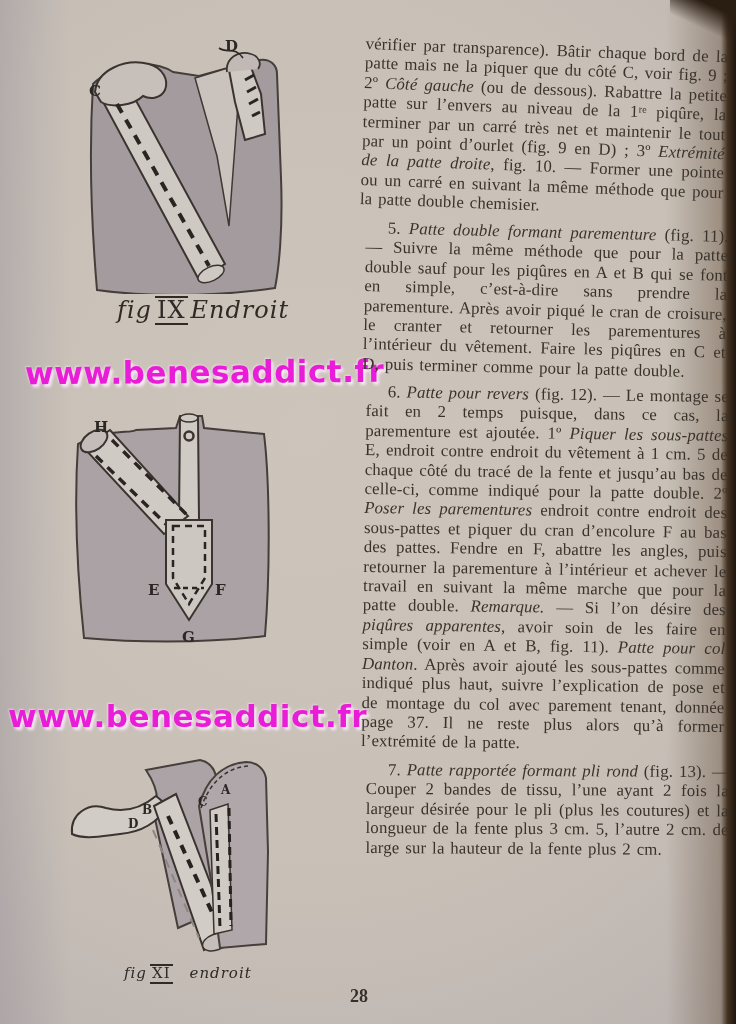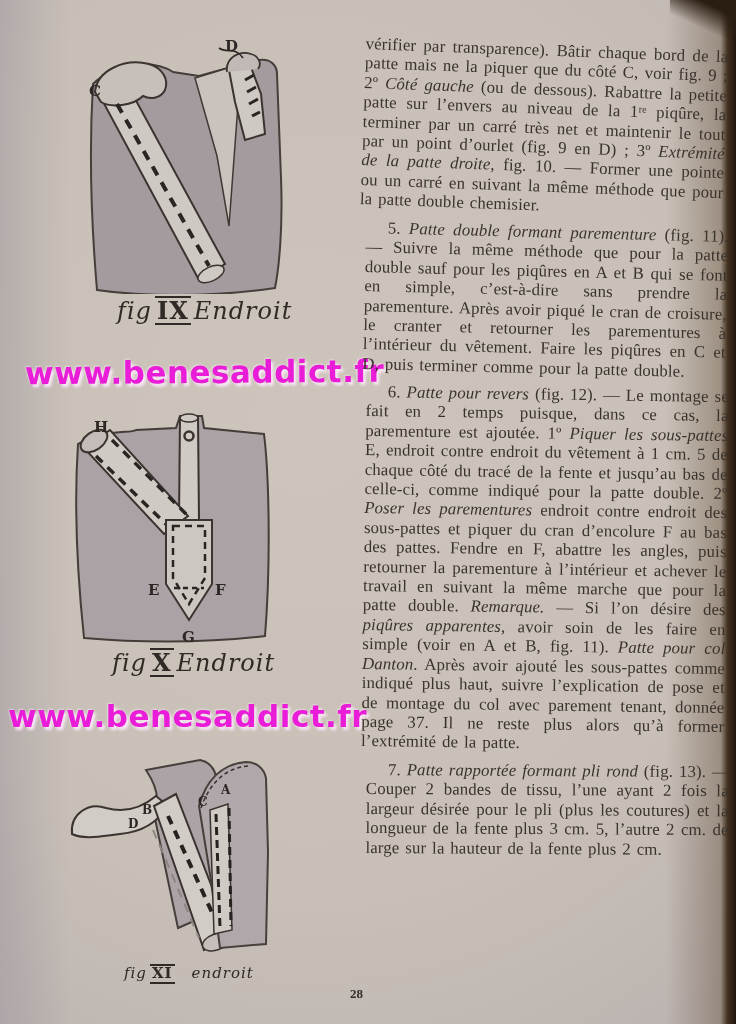--- a/index.html
+++ b/index.html
@@ -25,21 +25,21 @@
   .fig10{left:68px;top:412px;width:240px;}
   .fig11{left:58px;top:752px;width:284px;}
   .figure svg{display:block;}
   .caption{
     font-family:"DejaVu Serif","Liberation Serif",serif;font-style:italic;
     color:#2f2a26;font-size:24px;letter-spacing:1px;white-space:nowrap;
   }
   .fig9 .caption{margin:2px 0 0 40px;}
   .fig10 .caption{margin:2px 0 0 44px;}
   .fig11 .caption{margin:0 0 0 66px;font-size:15px;}
-  .rn{font-style:normal;font-weight:bold;border-top:2px solid #2f2a26;border-bottom:2px solid #2f2a26;
+  .rn{font-style:normal;font-weight:normal;border-top:2px solid #2f2a26;border-bottom:2px solid #2f2a26;
       padding:0 2px;line-height:1.05;display:inline-block;margin:0 3px;}
   .fig11 .side{margin-left:14px;}
   .fig-label{font-family:"DejaVu Serif",serif;font-weight:bold;fill:#2c2724;}
 
   
   .watermark{
     position:absolute;font-family:"DejaVu Sans","Liberation Sans",sans-serif;
     font-weight:bold;font-size:31px;color:#e91dd8;letter-spacing:.5px;white-space:nowrap;
     text-shadow:2.5px 3px 3px rgba(252,233,250,.95), -1px -1px 2px rgba(252,233,250,.55);
   }
@@ -53,21 +53,21 @@
     word-spacing:1.5px;letter-spacing:.15px;
   }
   .text-col p.ind{text-indent:22px;}
   .text-col p:nth-of-type(1){transform:rotate(2.1deg);transform-origin:0 0;}
   .text-col p:nth-of-type(2){transform:rotate(1.4deg);transform-origin:0 0;}
   .text-col p:nth-of-type(3){transform:rotate(.8deg);transform-origin:0 0;}
   .text-col p:nth-of-type(4){transform:rotate(.35deg);transform-origin:0 0;}
   .it{font-style:italic;}
 
   .page-number{position:absolute;left:350px;top:986px;font-weight:bold;
-    font-size:13px;color:#33302b;}
+    font-size:18px;color:#33302b;}
 </style>
 </head>
 <body>
 
 <div class="page">
 
   <div class="tint-left"></div>
   <div class="shadow-right"></div>
   <div class="edge-right"></div>
   <div class="corner-tr"></div>
@@ -120,23 +120,20 @@
       <line x1="44" y1="28" x2="118" y2="102" stroke="#2a2522" stroke-width="3.5" stroke-dasharray="9 7"></line>
 
       <path d="M98,108 L144,108 L144,172 L121,208 L98,172 Z" fill="#cdc7c2" stroke="#3a332f" stroke-width="2"></path>
       <path d="M105,114 L137,114 L137,166 L121,192 L105,166 Z" fill="none" stroke="#2a2522" stroke-width="2.5" stroke-dasharray="7 5"></path>
       <line x1="106" y1="176" x2="136" y2="176" stroke="#2a2522" stroke-width="2.5" stroke-dasharray="5 4"></line>
       <text class="fig-label" x="26" y="20" font-size="15">H</text>
       <text class="fig-label" x="80" y="183" font-size="15">E</text>
       <text class="fig-label" x="147" y="183" font-size="15">F</text>
       <text class="fig-label" x="114" y="230" font-size="15">G</text>
     </svg>
-    <div class="caption">
-      <span>fig</span><span class="rn">X</span><span class="side">Endroit</span>
-    </div>
   </div>
 
   <div class="figure fig11">
     <svg width="284" height="212" viewBox="0 0 284 212">
 
       <path d="M88,18 L142,8 C152,10 156,16 158,24 L162,62 L166,122 L152,162 L120,176 L96,62
                C104,46 96,30 88,18 Z" fill="#aba3a5" stroke="#463f3b" stroke-width="2"></path>
 
       <path d="M14,82 C12,62 30,50 48,56 C70,62 86,54 98,44 L110,54 C100,70 84,80 62,82 C44,84 26,88 14,82 Z" fill="#d2ccc7" stroke="#3a332f" stroke-width="2"></path>
 

